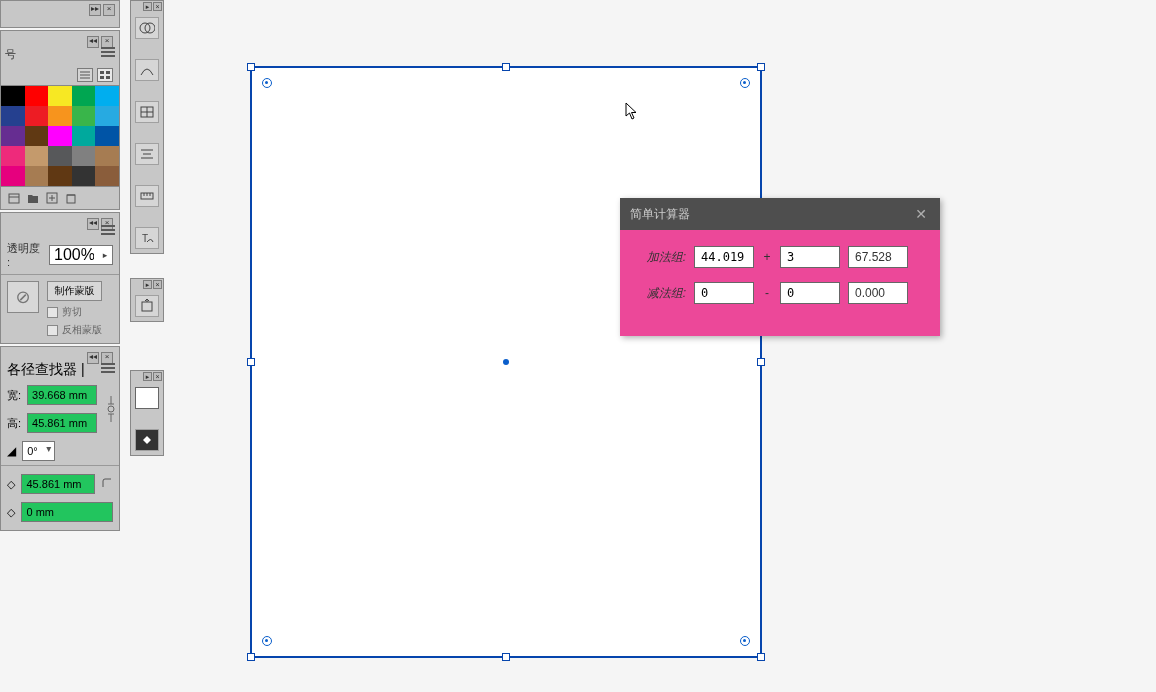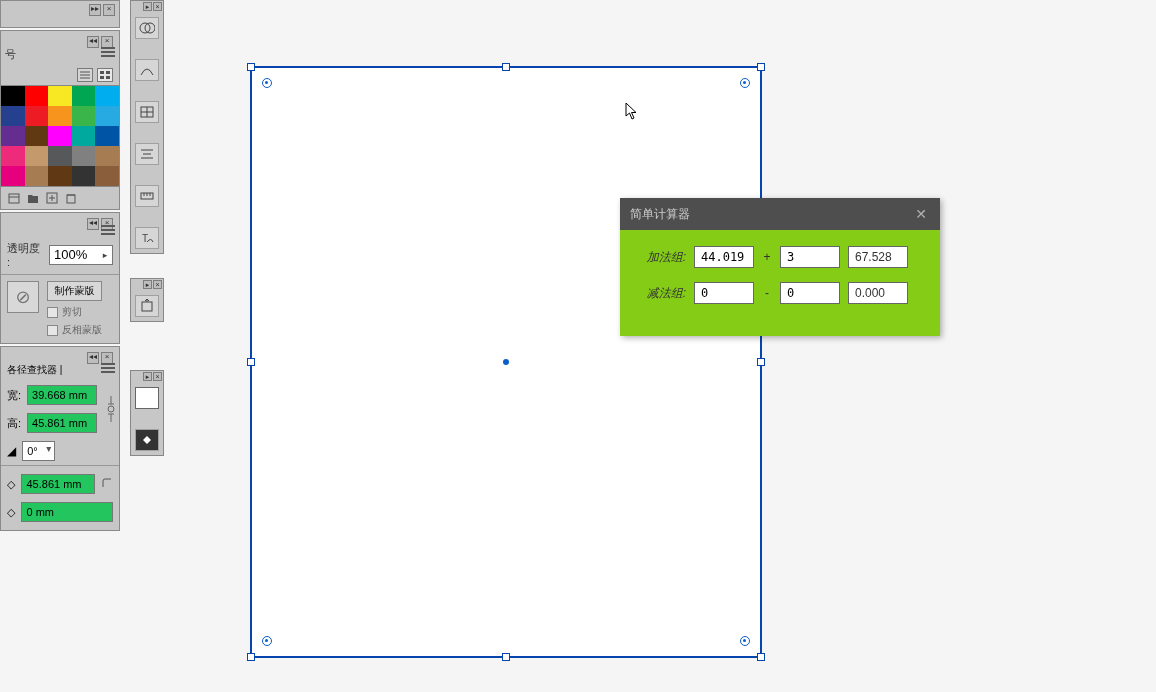--- a/index.html
+++ b/index.html
@@ -44,51 +44,51 @@
   .vi.active{ background:#e8e8e8; }
 
   .swatch-grid { display: grid; grid-template-columns: repeat(5, 1fr); border-top:1px solid #888;}
   .swatch { width: 100%; height: 20px; }
   .swatch-row-actions { display:flex; justify-content:flex-start; gap:5px; padding:4px 6px; border-top:1px solid #888;}
   .sa{ width:14px; height:14px; display:flex; align-items:center; justify-content:center; cursor:pointer;}
 
   .opacity-panel{ padding: 6px;}
   .opacity-row{ display:flex; align-items:center; gap:6px; font-size:11px; color:#333;}
   .oinput{ flex:1; display:flex; align-items:center; border:1px solid #777; background:#fff; height:20px;}
-  .oinput input{ border:none; width:48px; font-size:13px; padding:0 4px; outline:none;}
+  .oinput input{ border:none; width:48px; font-size:16px; padding:0 4px; outline:none;}
   .oarrow{ width:14px; text-align:center; font-size:9px; color:#444; user-select:none;}
   .mask-section{ display:flex; gap:8px; align-items:flex-start; padding:6px; border-top:1px solid #999;}
   .mask-thumb{ width:32px; height:32px; background:#d8d8d8; border:1px solid #888; display:flex; align-items:center; justify-content:center; font-size:18px; color:#777;}
   .mask-col{ display:flex; flex-direction:column; gap:4px;}
   .mask-btn{ background:#d8d8d8; border:1px solid #888; font-size:10px; padding:2px 6px; cursor:pointer;}
   .chk-row{ display:flex; align-items:center; gap:4px; font-size:10px; color:#666;}
   .chk{ width:11px; height:11px; border:1px solid #888; background:#e6e6e6;}
 
-  .pf-hdr{ height:22px; display:flex; align-items:center; padding:0 6px; font-size:10px;}
+  .pf-hdr{ height:22px; display:flex; align-items:center; padding:0 6px; font-size:14px;}
   .wh-row{ display:flex; align-items:center; gap:6px; padding:4px 6px; font-size:11px;}
   .wh-row .nbox{ flex:1; border:1px solid #777; background:#22c55e; height:20px; display:flex; align-items:center; padding:0 4px; }
   .nbox span{font-size:11px;}
   .link-col{ width:16px; display:flex; flex-direction:column; align-items:center; justify-content:center; gap:2px; color:#555;}
   .angle-row{ display:flex; align-items:center; gap:6px; padding:4px 6px; font-size:11px;}
   .aselect{ border:1px solid #777; background:#fff; height:20px; font-size:11px; padding:0 16px 0 4px; appearance:none; position:relative;}
   .asel-wrap{position:relative;}
   .asel-wrap::after{content:"▾"; position:absolute; right:4px; top:2px; font-size:10px; color:#555; pointer-events:none;}
 
   
   .iconpanel{ position:absolute; background:#c7c7c7; border:1px solid #888; width:34px;}
   .iconpanel .ip-hdr{ height:12px; display:flex; justify-content:flex-end; gap:1px; padding:1px;}
   .ip-hdr .pc-btn{ width:9px; height:9px; font-size:7px; line-height:7px;}
   .iconpanel .ip-body{ padding:4px 4px; display:flex; flex-direction:column; gap:8px; align-items:center;}
   .ipitem{ width:24px; height:22px; display:flex; align-items:center; justify-content:center; border:1px solid #a0a0a0; background:#d6d6d6; cursor:pointer;}
   .ipsep{ height:4px;}
   .ipitem.white{ background:#fff; border:1px solid #666;}
   .ipitem.dark{ background:#333;}
 
   
-  .modal{ position:absolute; left:620px; top:198px; width:320px; background:#84cc16; box-shadow: 2px 2px 6px rgba(0,0,0,0.3);}
+  .modal{ position:absolute; left:620px; top:198px; width:320px; background:#ec4899; box-shadow: 2px 2px 6px rgba(0,0,0,0.3);}
   .modal-titlebar{ height:32px; background:#4e4e4e; color:#cfcfcf; display:flex; align-items:center; justify-content:space-between; padding:0 10px; font-size:12px;}
   .modal-close{ width:18px; height:18px; display:flex; align-items:center; justify-content:center; color:#b0b0b0; cursor:pointer; font-size:14px;}
   .modal-body{ padding:16px 18px 18px;}
   .calc-row{ display:flex; align-items:center; gap:8px; margin-bottom:14px; font-size:12px; color:#333;}
   .calc-label{ width:48px; text-align:right;font-style:italic;}
   .calc-input{ border:1px solid #666; background:#fff; width:60px; height:22px; font-size:12px; padding:0 6px; font-family:monospace;}
   .calc-result{ border:1px solid #666; background:#fff; width:60px; height:22px; font-size:12px; padding:0 6px; font-family:monospace; display:flex; align-items:center;}
   .calc-op{ width:10px; text-align:center;}
   .clear-row{ display:flex; justify-content:center;}
   .clear-btn{ border:1px solid #555; border-radius:14px; background:transparent; padding:4px 26px; font-size:12px; cursor:pointer;}

